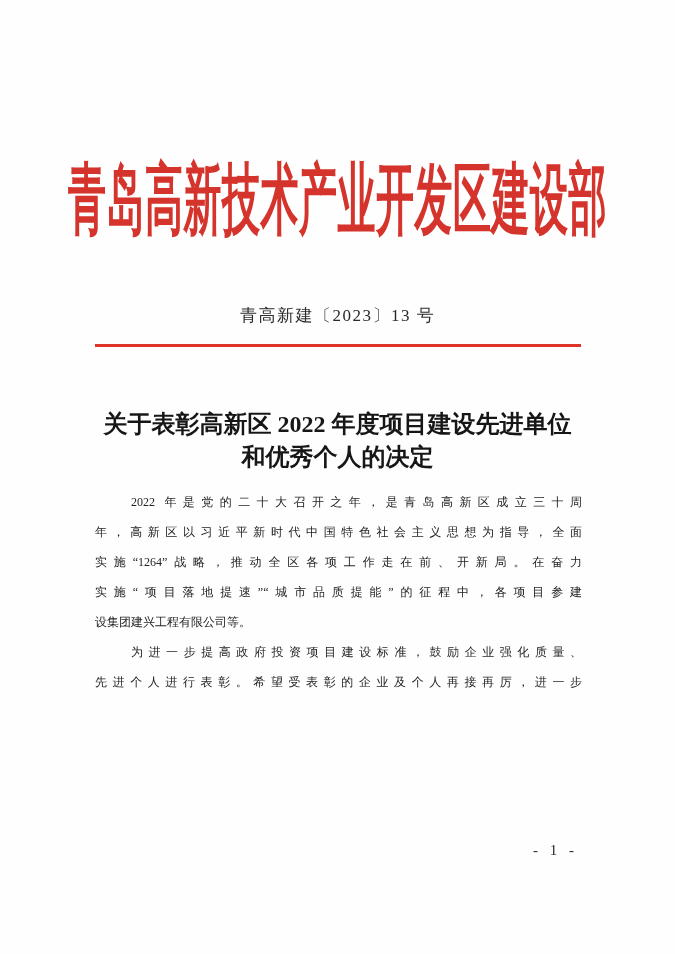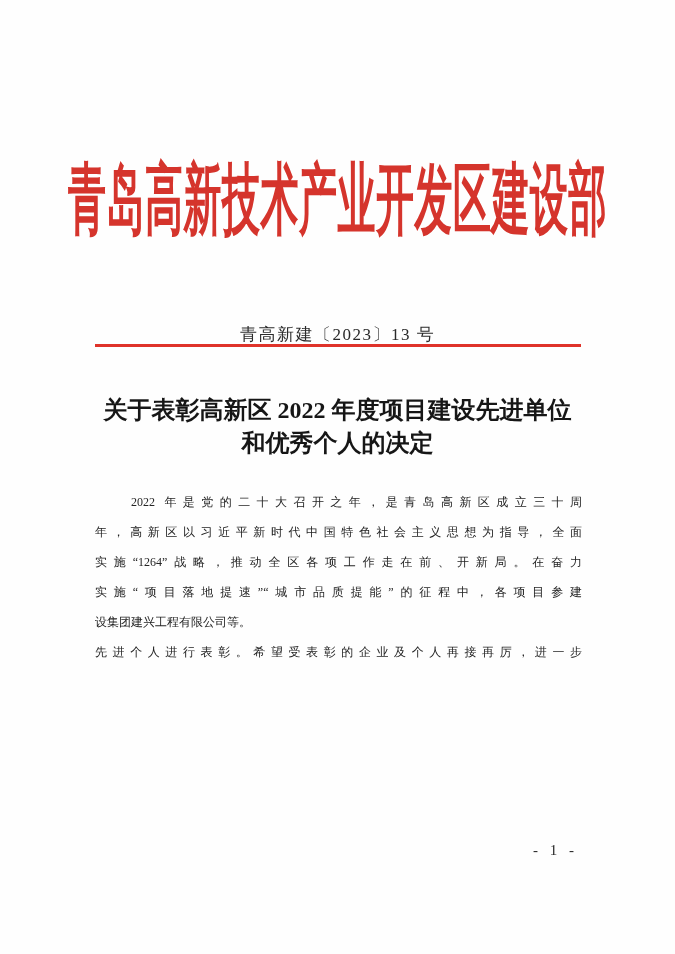--- a/index.html
+++ b/index.html
@@ -35,35 +35,34 @@
   
   .doc-number {
     position: absolute;
     top: 304px;
     left: 0;
     width: 100%;
     text-align: center;
     font-size: 17px;
     letter-spacing: 1.5px;
     color: #2a2a2a;
-    margin-top: 19px;
   }
   
   .red-line {
     position: absolute;
     top: 344px;
     left: 95px;
     width: 486px;
     height: 3px;
     background: #df332a;
   }
   
   .doc-title {
     position: absolute;
-    top: 394px;
+    top: 408px;
     left: 0;
     width: 100%;
     text-align: center;
     font-weight: bold;
     font-size: 24px;
     line-height: 33px;
     color: #161616;
   }
   
   .body-text {
@@ -117,19 +116,20 @@
 
   <div class="body-text">
     <div>
       <div class="body-line indent">2022 年是党的二十大召开之年，是青岛高新区成立三十周</div>
       <div class="body-line">年，高新区以习近平新时代中国特色社会主义思想为指导，全面</div>
       <div class="body-line">实施“1264”战略，推动全区各项工作走在前、开新局。在奋力</div>
       <div class="body-line">实施“项目落地提速”“城市品质提能”的征程中，各项目参建</div>
       <div class="body-line no-just">设集团建兴工程有限公司等。</div>
     </div>
     <div>
+      <div class="body-line indent">为进一步提高政府投资项目建设标准，鼓励企业强化质量、</div>
       <div class="body-line">先进个人进行表彰。希望受表彰的企业及个人再接再厉，进一步</div>
     </div>
   </div>
 
   <div class="page-number">- 1 -</div>
 
 </div>
 
 </body></html>

